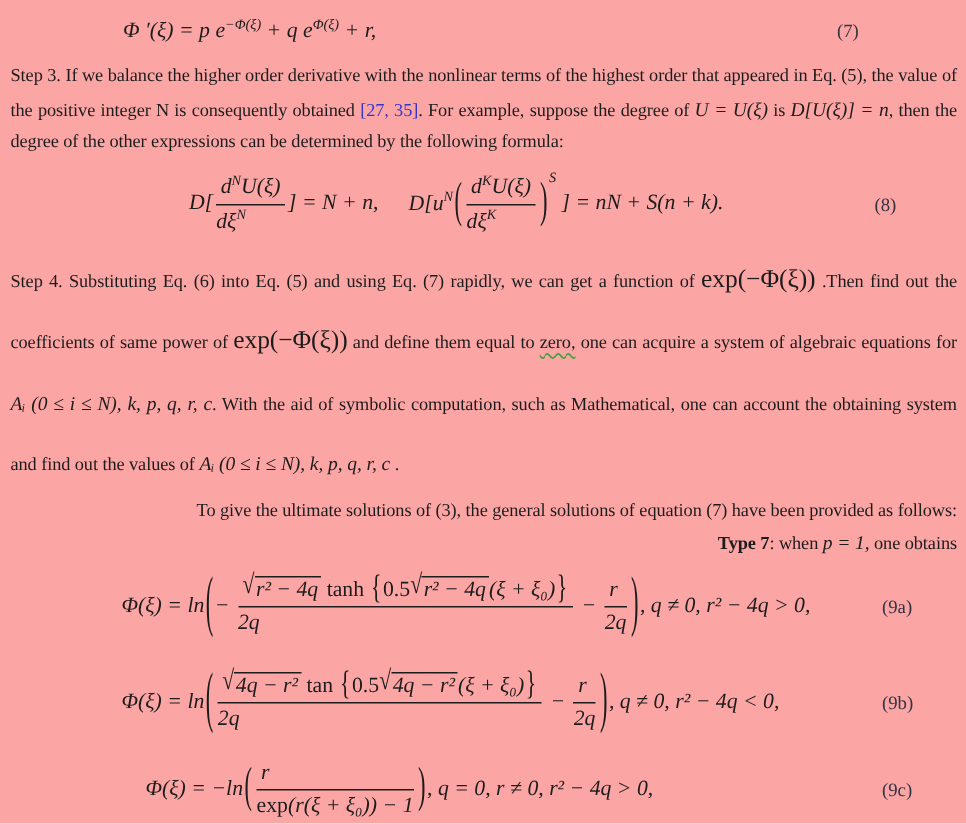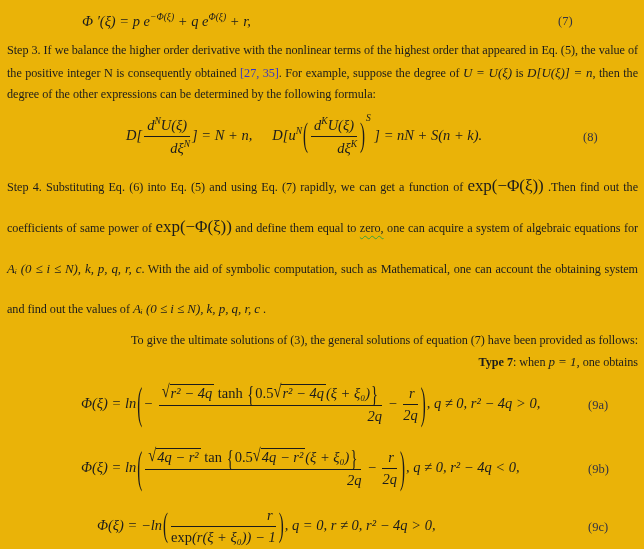--- a/index.html
+++ b/index.html
@@ -1,18 +1,18 @@
 <!DOCTYPE html>
 <html><head>
 <meta charset="utf-8">
 <style>
   * { margin: 0; padding: 0; box-sizing: border-box; }
   html, body { background: #ffffff; }
   .page {
-    width: 644px; height: 549px; background: #eab308; color: #1c1c1c;
+    width: 644px; height: 549px; background: #fca5a5; color: #1c1c1c;
     font-family: "Liberation Serif", "DejaVu Serif", serif;
     font-size: 12.2px; position: relative; overflow: hidden;
     padding: 6px 6px 0 7px;
   }
   p.body { text-align: justify; line-height: 21.5px; letter-spacing: -0.05px; }
   p.body.wide { line-height: 40.5px; }
   p.body.nojust { text-align: right; }
   .mi { font-style: italic; }
   .mr { font-style: normal; }
   .mim { font-style: italic; font-size: 13px; }
@@ -21,21 +21,21 @@
   .wavy {
     text-decoration-line: underline; text-decoration-style: wavy;
     text-decoration-color: #3aa03a; text-decoration-thickness: 1px;
     text-underline-offset: 3px;
   }
   .bold { font-weight: bold; }
 
   .eqrow { position: relative; display: flex; align-items: center; white-space: nowrap; }
   .eqbody { font-size: 14.5px; white-space: nowrap; }
   .eqnum { position: absolute; top: 50%; transform: translateY(-50%); font-size: 12.5px; color: #333344; }
-  .frac { display: inline-block; vertical-align: middle; text-align: right; margin: 16px 2px; line-height: 1.3; }
+  .frac { display: inline-block; vertical-align: middle; text-align: left; margin: 16px 2px; line-height: 1.3; }
   .frac .num { display: block; border-bottom: 1px solid #1c1c1c; padding: 0 3px 1px; }
   .frac .den { display: block; padding-top: 1px; }
   sup.s { font-size: 9.5px; font-style: italic; }
   .bigp { display: inline-block; transform: scaleY(2.2); vertical-align: middle; font-size: 15px; padding: 0 1px; font-style: normal; }
   .bigp.x3 { transform: scaleY(3.0); }
   .sqrt { white-space: nowrap; }
   .surd { display: inline-block; transform: scaleY(1.25); transform-origin: bottom; font-style: normal; }
   .radicand { border-top: 1px solid #1c1c1c; padding: 0 2px 0 1px; }
   .brace { display: inline-block; transform: scaleY(1.55); vertical-align: middle; font-style: normal; padding: 0 1px; }
   .outersup { font-size: 9.5px; font-style: italic; position: relative; top: -13px; }

